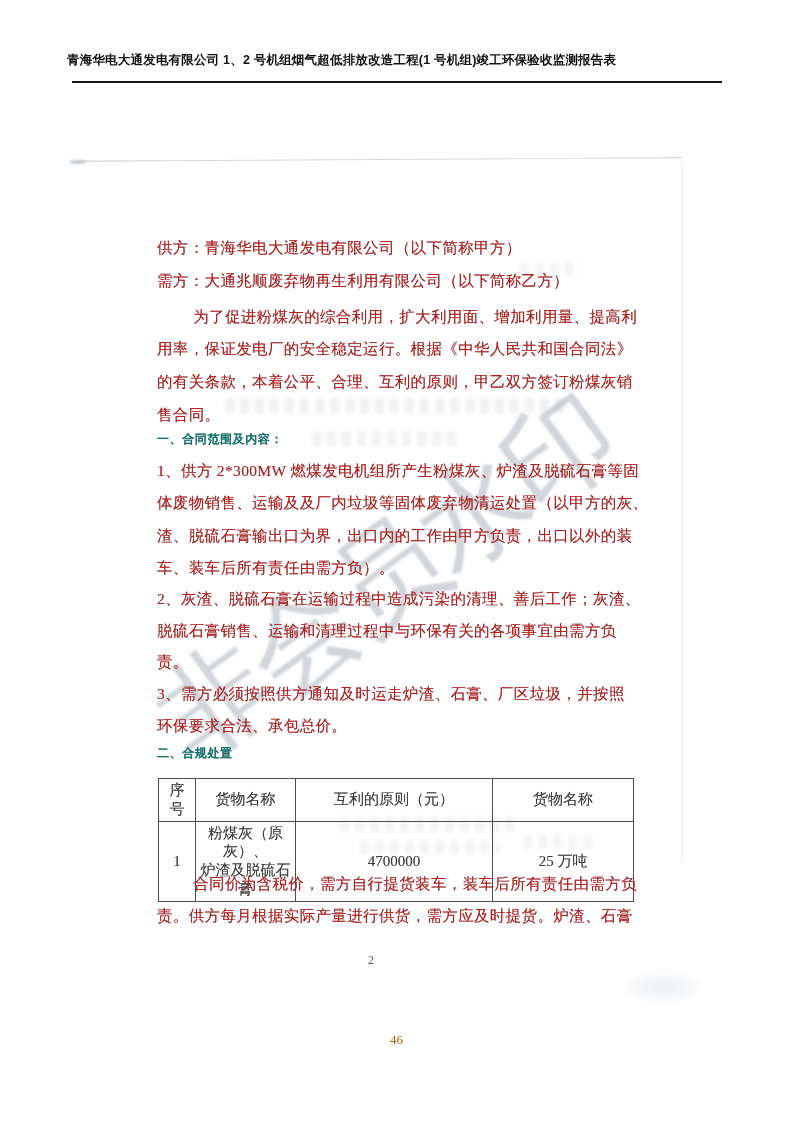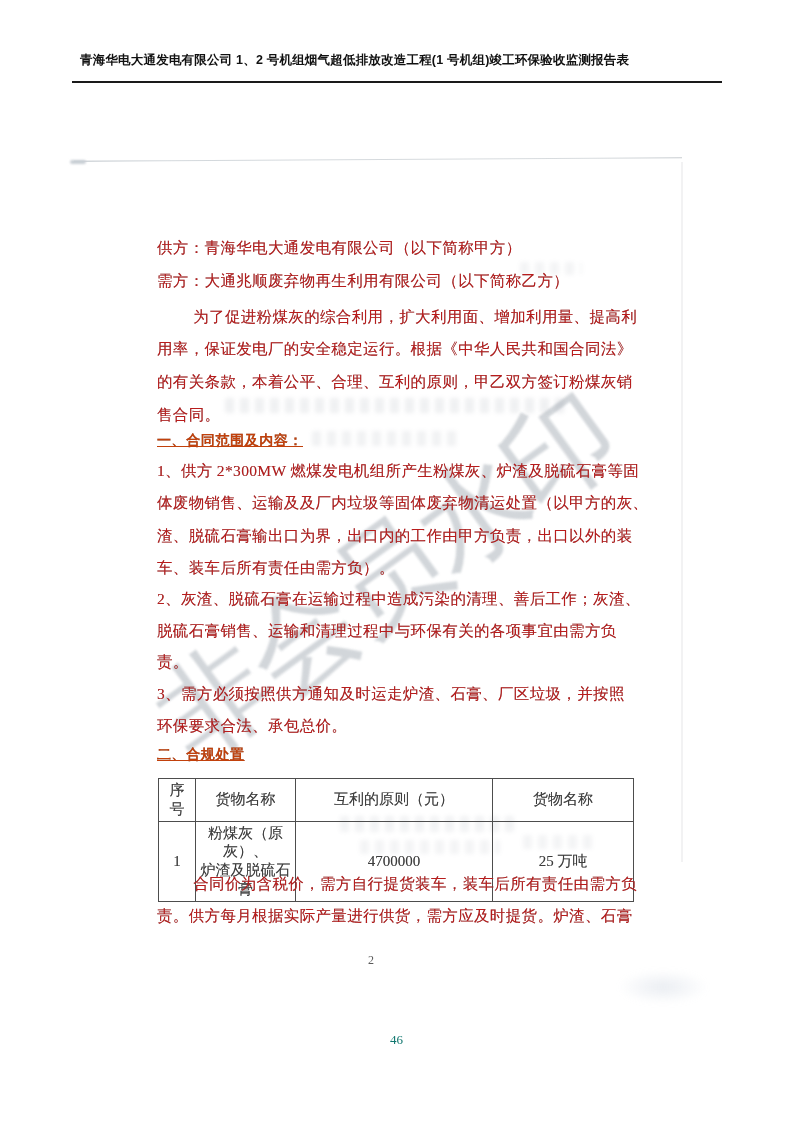--- a/index.html
+++ b/index.html
@@ -5,32 +5,32 @@
   html,body{margin:0;padding:0;}
   body{
     width:793px;height:1122px;
     background:#ffffff;
     position:relative;
     font-family:"Liberation Serif", serif;
     overflow:hidden;
   }
   
   .report-title{
-    position:absolute;left:80px;top:52px;width:660px;
+    position:absolute;left:67px;top:52px;width:660px;
     font-family:"Liberation Sans", sans-serif;
     font-weight:700;font-size:12.5px;color:#111;
     letter-spacing:0.2px;white-space:nowrap;
   }
   .header-rule{
     position:absolute;left:72px;top:81px;width:650px;height:2px;
     background:#1a1a1a;
   }
   .report-page-number{
     position:absolute;left:0;top:1032px;width:100%;
-    text-align:center;font-size:13px;color:#0f766e;
+    text-align:center;font-size:13px;color:#a16207;
   }
   
   .scan-top-edge{
     position:absolute;left:74px;top:159px;width:608px;height:1px;
     background:linear-gradient(90deg,#b9c0c6,#d3d8dc 15%,#d8dcdf 85%,#c7ccd0);
     transform:rotate(-0.35deg);
   }
   .scan-left-tick{
     position:absolute;left:70px;top:160px;width:16px;height:4px;
     background:#c9cfd5;filter:blur(1px);border-radius:2px;
@@ -58,21 +58,21 @@
   }
   
   .line{
     position:absolute;left:157px;width:480px;
     font-size:15.5px;letter-spacing:0.35px;line-height:1.3;
     color:#b91c1c;
     text-shadow:0 0 0.6px rgba(70,70,70,0.55);
     white-space:nowrap;
   }
   .line.indent{left:190px;width:447px;text-align:right;}
-  .line.heading{font-weight:700;color:#c2410c;font-size:14px;letter-spacing:0.6px;text-decoration:underline;}
+  .line.heading{font-weight:700;color:#0f766e;font-size:12px;letter-spacing:0.6px;}
   
   .contract-table{
     position:absolute;left:158px;top:778px;width:475px;
     border-collapse:collapse;table-layout:fixed;
     font-size:15px;color:#3d3d3d;
     text-shadow:0 0 0.6px rgba(70,70,70,0.5);
   }
   .contract-table td,.contract-table th{
     border:1.4px solid #4d4d4d;
     text-align:center;vertical-align:middle;

